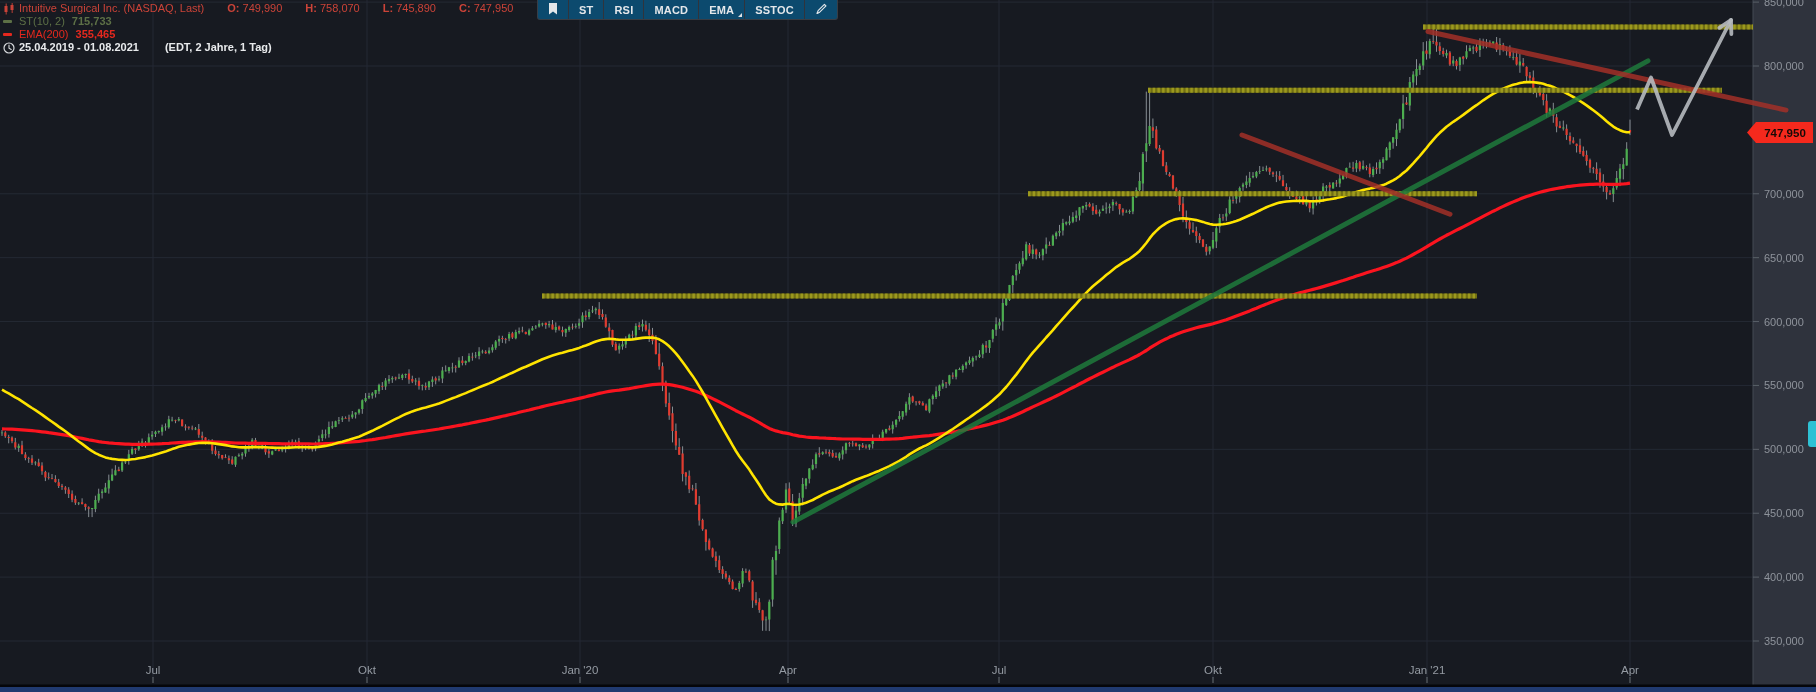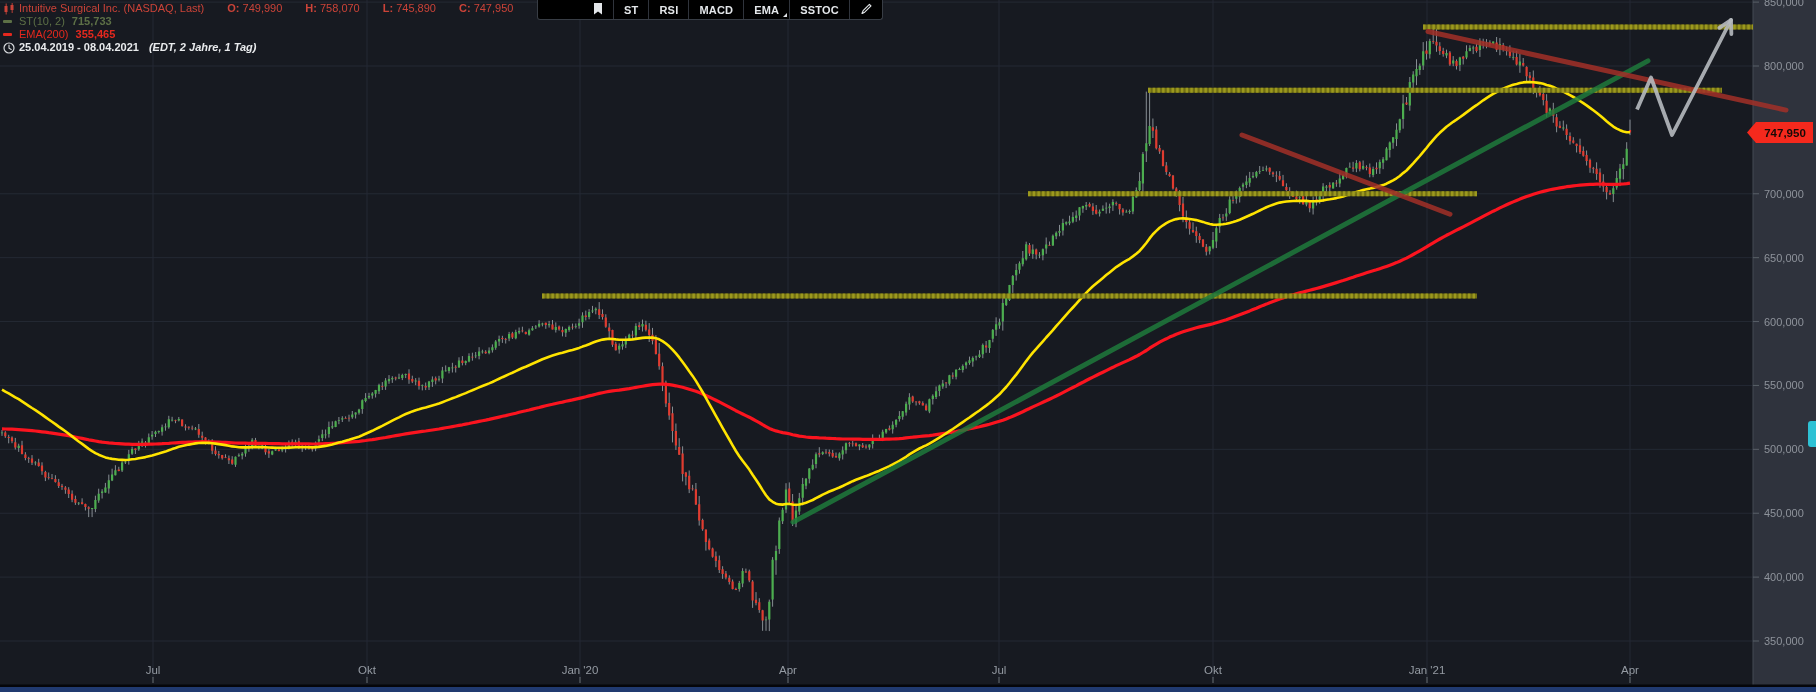--- a/index.html
+++ b/index.html
@@ -7,23 +7,23 @@
        font-family:"Liberation Sans","DejaVu Sans",sans-serif;}
   #chart-svg{position:absolute;left:0;top:0;}
   .legend{position:absolute;left:3px;top:2px;z-index:30;line-height:13px;}
   .lrow{display:flex;align-items:center;height:13px;font-size:11px;white-space:pre;}
   .lrow .licon{display:inline-flex;width:16px;justify-content:flex-start;align-items:center;}
   .swatch{display:inline-block;width:9px;height:3px;margin-right:7px;border-radius:1px;}
   .lval{margin-left:7px;font-weight:700;}
   .ohlc{margin-left:23px;}
   .ohlc b{font-weight:600;}
   .daterow{color:#e8eaec;font-weight:700;}
-  .daterow .detail{margin-left:10px;font-style:italic;}
+  .daterow .detail{margin-left:26px;}
   .toolbar{position:absolute;left:537px;top:0;z-index:30;display:flex;
-           background:#000000;border:1px solid #383d45;border-top:none;border-radius:0 0 3px 3px;padding-left:45px;}
+           background:#0c4a6e;border:1px solid #383d45;border-top:none;border-radius:0 0 3px 3px;}
   .tbtn{position:relative;display:flex;align-items:center;justify-content:center;height:19px;
         padding:0 10px;color:#e4e7ea;font-size:11px;font-weight:700;border-right:1px solid #30343c;
         cursor:pointer;letter-spacing:.2px;}
   .tbtn:last-child{border-right:none;}
   .tbtn .corner{position:absolute;right:2px;bottom:2px;width:0;height:0;
         border-left:4px solid transparent;border-bottom:4px solid #dfe2e6;}
   .cyan-frag{position:absolute;right:0;top:421px;width:8px;height:26px;z-index:25;
         background:#2ec1d4;border-radius:3px 0 0 3px;}
 </style>
 </head>
@@ -149,21 +149,21 @@
       <span>EMA(200)</span>
       <span class="lval">355,465</span>
     </div>
     <div class="lrow daterow">
       <span class="licon">
         <svg width="12" height="12" viewBox="0 0 12 12">
             <circle cx="6" cy="6" r="5" fill="none" stroke="#d8dadd" stroke-width="1.2"></circle>
             <path d="M6 3v3.2l2.2 1.2" fill="none" stroke="#d8dadd" stroke-width="1.1" stroke-linecap="round"></path>
           </svg>
       </span>
-      <span>25.04.2019 - 08.04.2021</span>
+      <span>25.04.2019 - 01.08.2021</span>
       <span class="detail">(EDT, 2 Jahre, 1 Tag)</span>
     </div>
   </div>
 
   <div class="toolbar">
     <div class="tbtn">
       <span>
         <svg width="10" height="12" viewBox="0 0 10 12">
             <path d="M1 0h8v11.5L5 8.4 1 11.5z" fill="#e4e7ea"></path>
           </svg>

